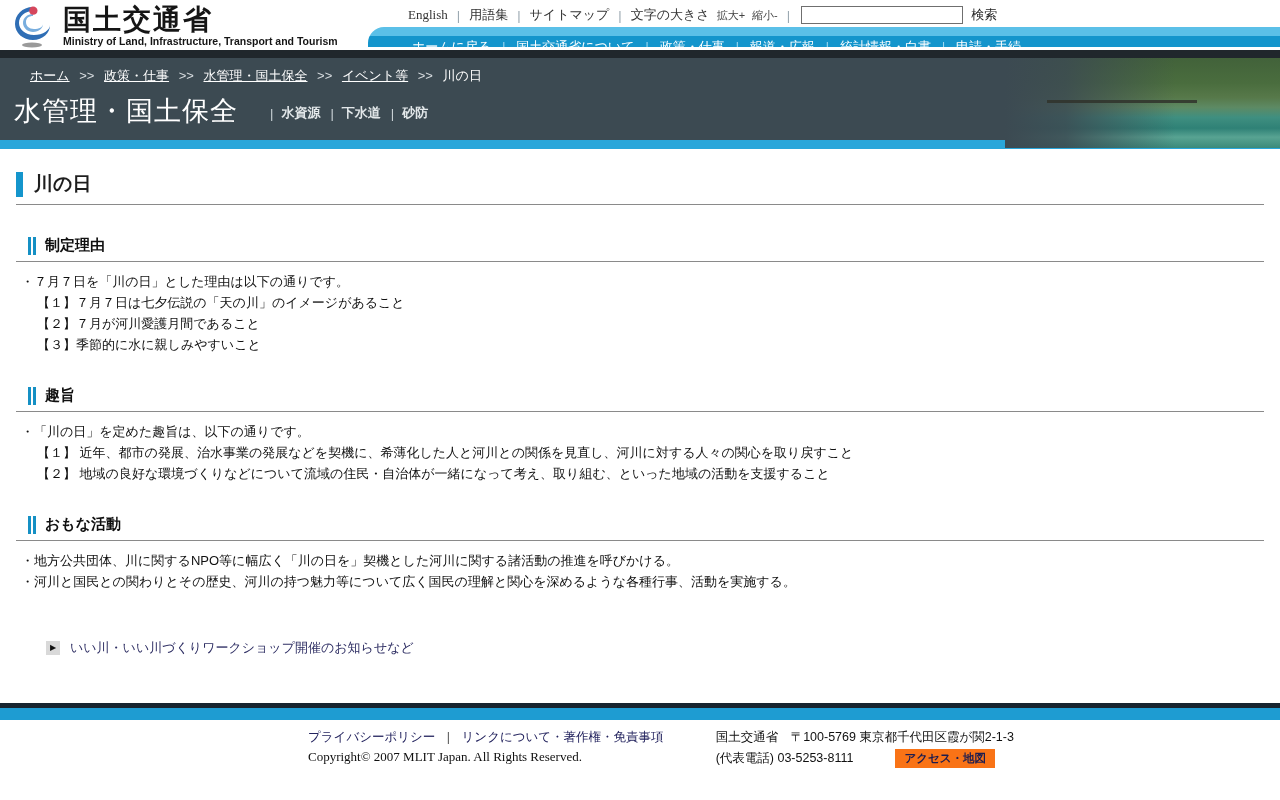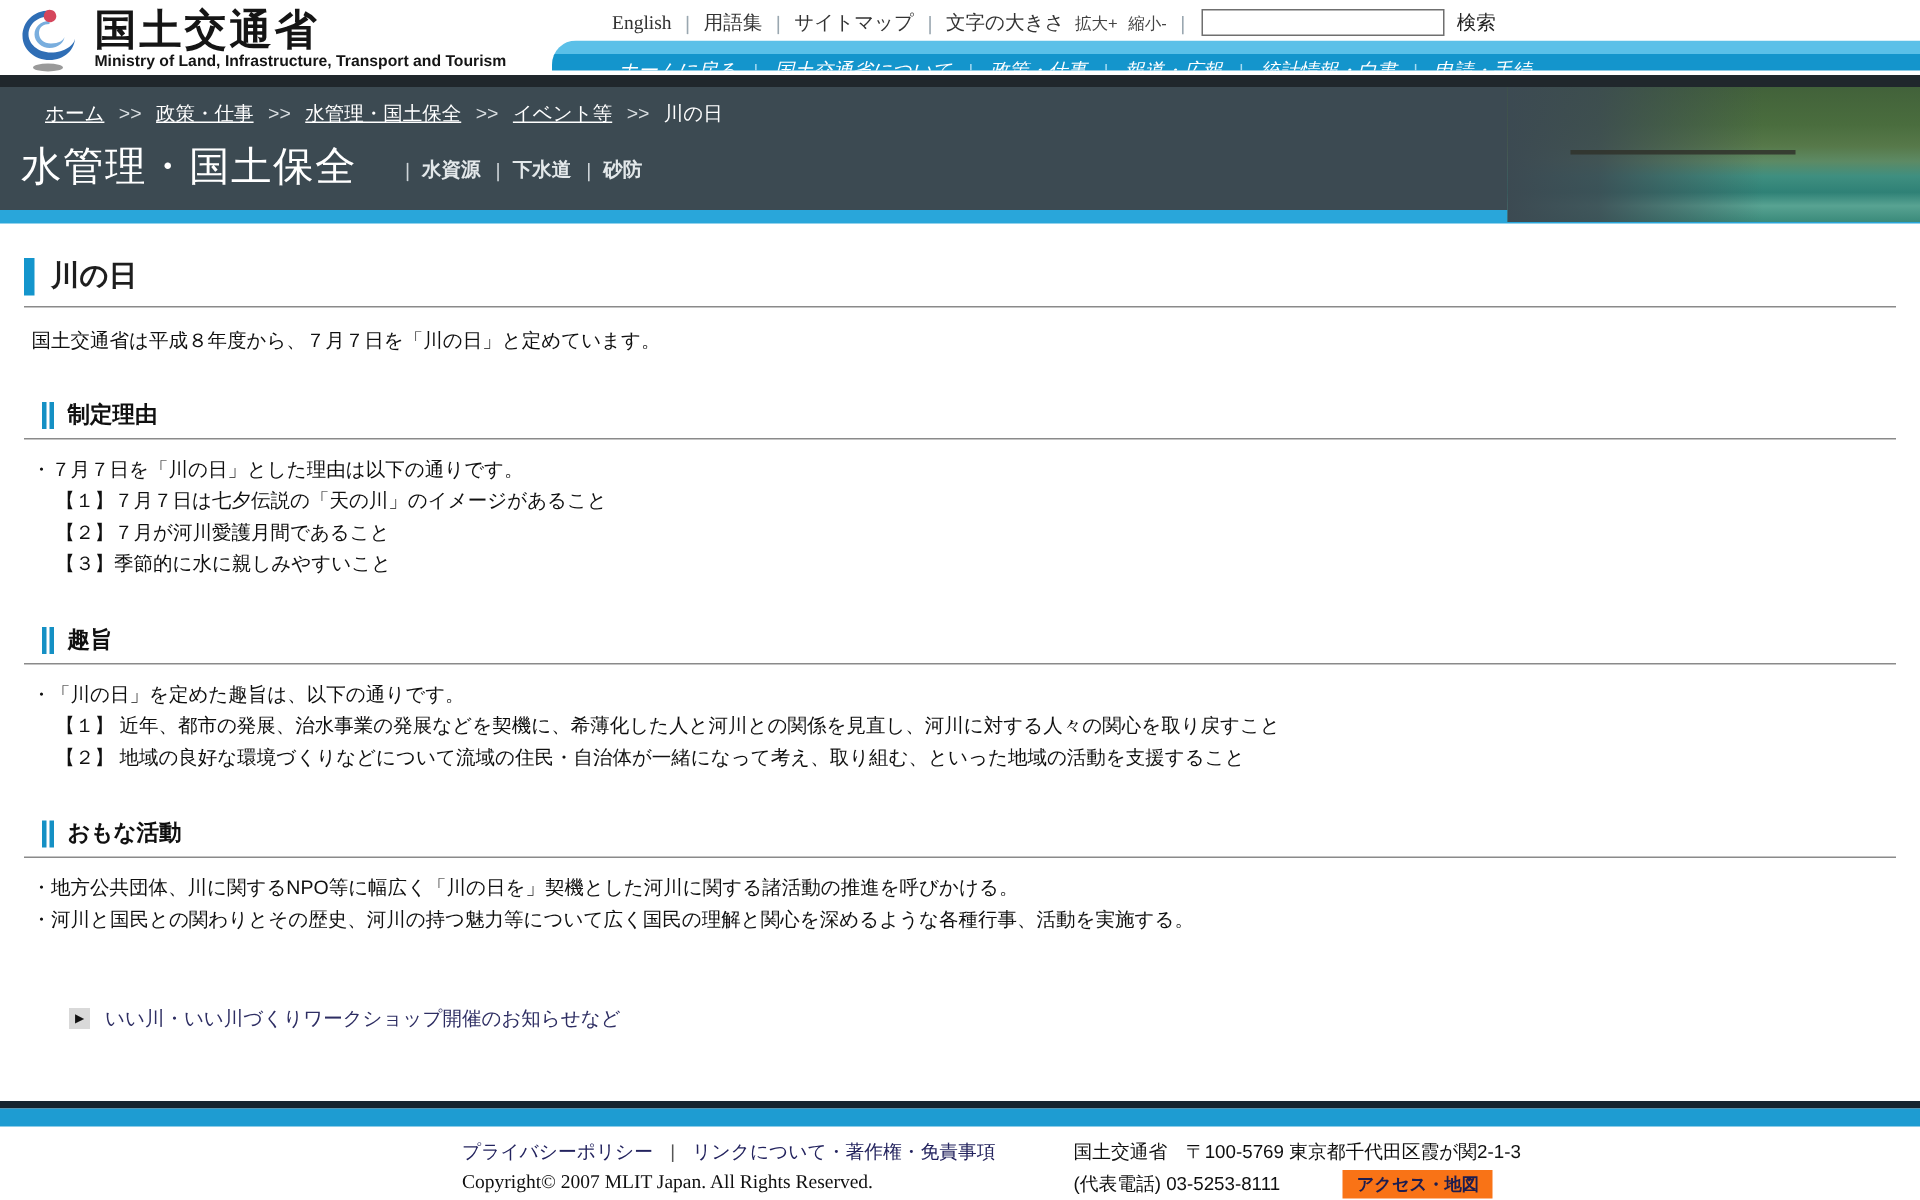--- a/index.html
+++ b/index.html
@@ -21,21 +21,21 @@
   .utility { position:absolute; left:408px; top:6px; display:flex; align-items:center; font-size:13px; color:#333; white-space:nowrap; }
   .utility .sep { color:#9aa7b0; margin:0 9px; font-size:13px; }
   .u-link { cursor:pointer; }
   .u-link.en { font-family:"Liberation Serif","DejaVu Serif",serif; }
   .fs-label { color:#333; }
   .fs-btn { font-size:11px; color:#444; margin-left:7px; cursor:pointer; }
   .search-input { width:162px; height:18px; border:1px solid #6f6f6f; margin:0 8px 0 2px; font-size:12px; padding:0 3px; }
   .search-btn { font-size:13px; color:#222; cursor:pointer; background:none; border:none; padding:0; font-family:inherit; }
 
   
-  .topnav { position:absolute; left:368px; right:0; top:27px; height:20px; border-top-left-radius:16px; overflow:hidden; z-index:7;font-style:italic; }
+  .topnav { position:absolute; left:368px; right:0; top:27px; height:20px; border-top-left-radius:16px; overflow:hidden; z-index:7; }
   .topnav-light { height:9px; background:#5bc0e8; }
   .topnav-main { height:22px; background:#1495cc; display:flex; align-items:center; padding-left:44px; }
   .nav-item { color:#fff; font-size:13px; cursor:pointer; white-space:nowrap; }
   .nav-sep { color:#a7dcf2; margin:0 11px; font-size:12px; }
 
   
   .banner { position:relative; background:#3c4a52; border-top:8px solid #20272c; height:90px; z-index:1; }
   .photo { position:absolute; right:0; top:0; width:275px; height:90px;
     background:
       linear-gradient(to right, #3c4a52 0%, rgba(60,74,82,0.85) 22%, rgba(60,74,82,0) 62%),
@@ -174,21 +174,20 @@
 </div>
 <div class="cyan-strip"></div>
 
 <div class="content">
 
   <div class="h1-row">
     <div class="h1-bar"></div>
     <h1 class="page-title">川の日</h1>
   </div>
   <hr class="rule">
-  <p class="intro">国土交通省は平成８年度から、７月７日を「川の日」と定めています。</p>
 
   <div class="section">
     <div class="h2-row">
       <span class="h2-bars">
           <i></i>
           <i></i>
         </span>
       <h2 class="sec-title">制定理由</h2>
     </div>
     <hr class="rule">

